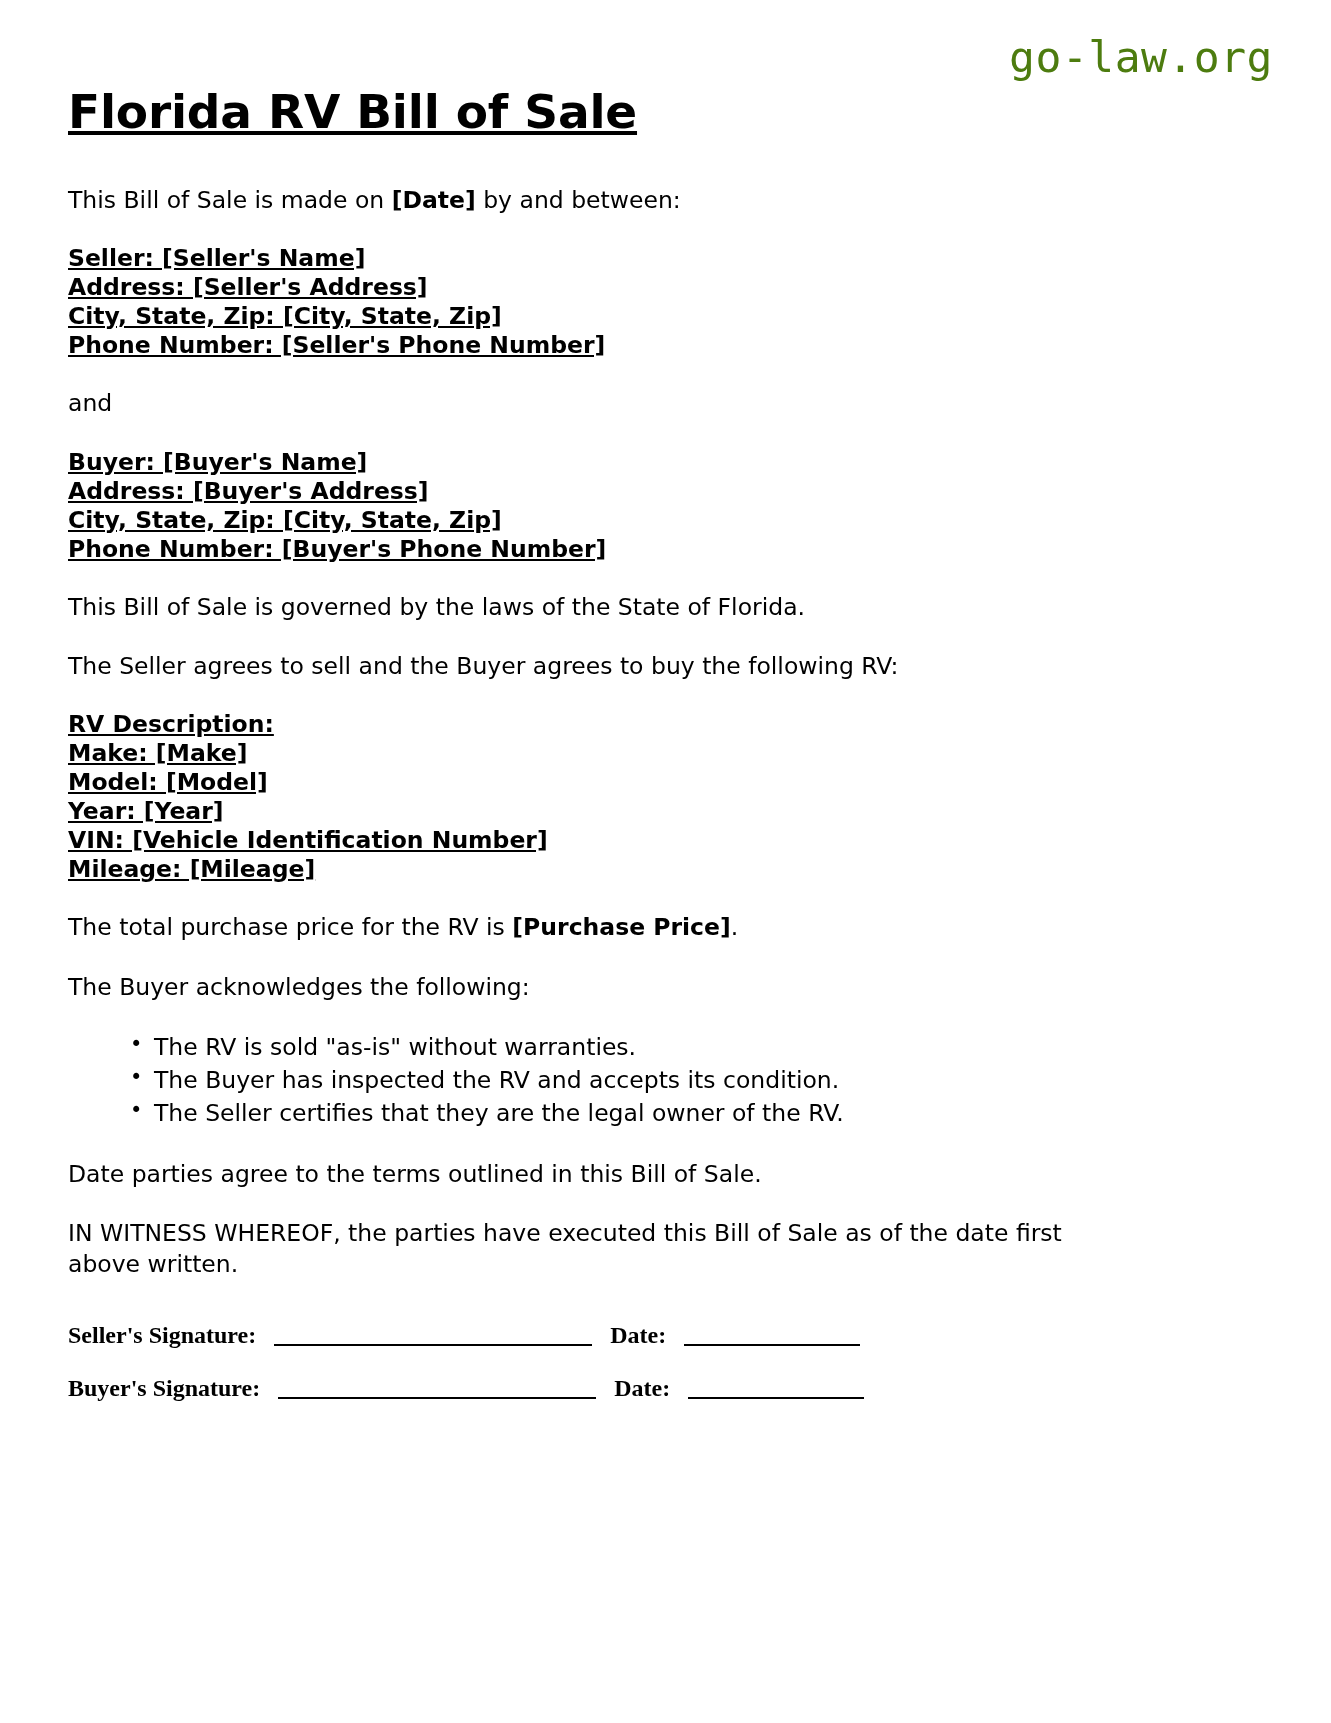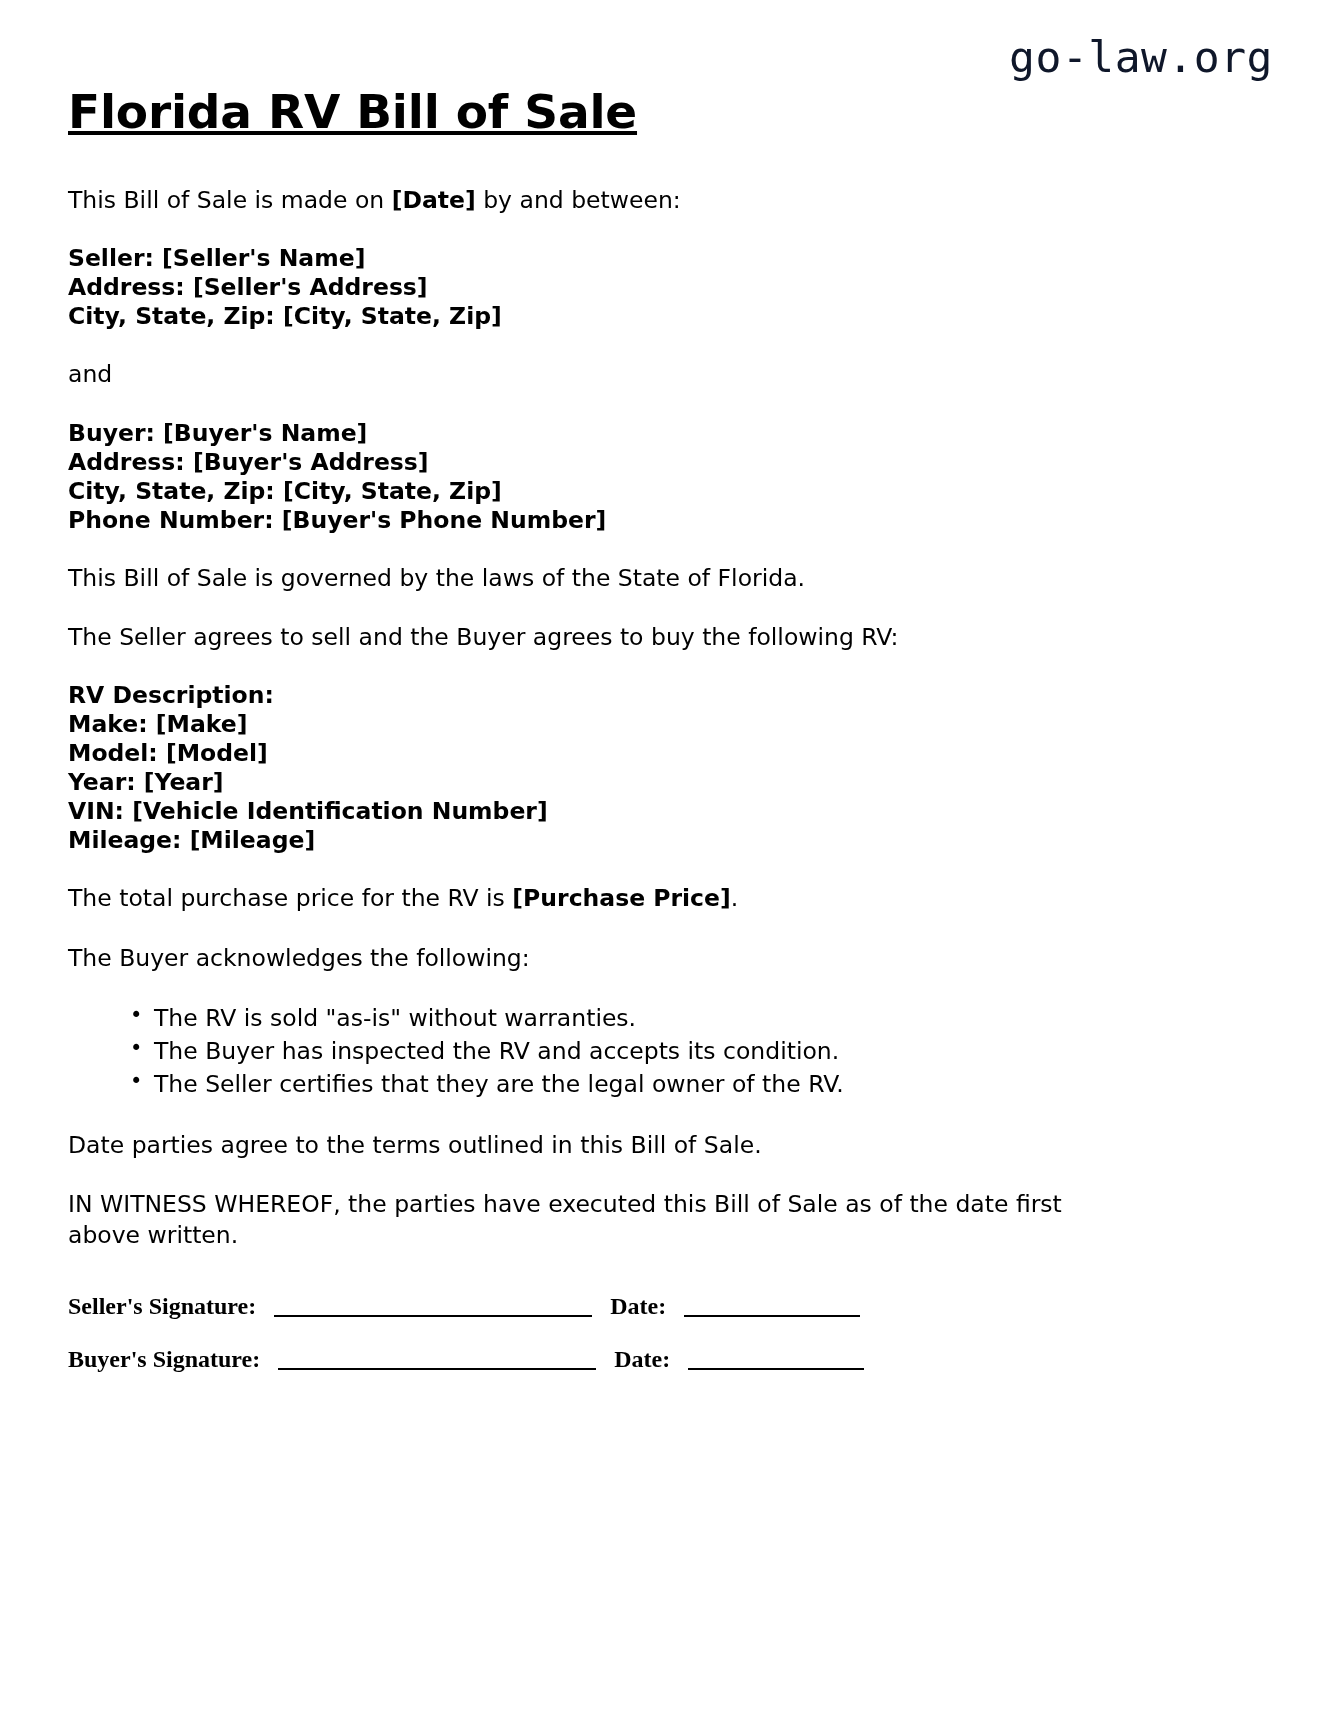--- a/index.html
+++ b/index.html
@@ -22,21 +22,21 @@
     box-sizing: border-box;
     padding: 0;
   }
   .site-logo {
     position: absolute;
     top: 36px;
     right: 58px;
     font-family: "DejaVu Sans Mono", monospace;
     font-size: 43px;
     letter-spacing: 0.5px;
-    color: #0f172a;
+    color: #4d7c0f;
     line-height: 1;
     white-space: nowrap;
   }
   .content {
     position: absolute;
     left: 68px;
     top: 85px;
     width: 1010px;
   }
   h1.doc-title {
@@ -58,20 +58,21 @@
   }
   .block {
     font-size: 23.5px;
     font-weight: bold;
     line-height: 1.235;
     margin: 0 0 28px 0;
   }
   .block .line {
     display: block;
     white-space: nowrap;
+    text-decoration: underline;
   }
   ul.ack-list {
     margin: 0 0 28px 0;
     padding: 0 0 0 62px;
     list-style: none;
   }
   ul.ack-list li {
     font-size: 23.5px;
     line-height: 1.42;
     position: relative;
@@ -126,20 +127,21 @@
   <div class="content">
 
     <h1 class="doc-title">Florida RV Bill of Sale</h1>
 
     <p class="para"><span>This Bill of Sale is made on </span><span class="bold">[Date]</span><span> by and between:</span></p>
 
     <div class="block">
       <span class="line">Seller: [Seller's Name]</span>
       <span class="line">Address: [Seller's Address]</span>
       <span class="line">City, State, Zip: [City, State, Zip]</span>
+      <span class="line">Phone Number: [Seller's Phone Number]</span>
     </div>
 
     <p class="para">and</p>
 
     <div class="block">
       <span class="line">Buyer: [Buyer's Name]</span>
       <span class="line">Address: [Buyer's Address]</span>
       <span class="line">City, State, Zip: [City, State, Zip]</span>
       <span class="line">Phone Number: [Buyer's Phone Number]</span>
     </div>

